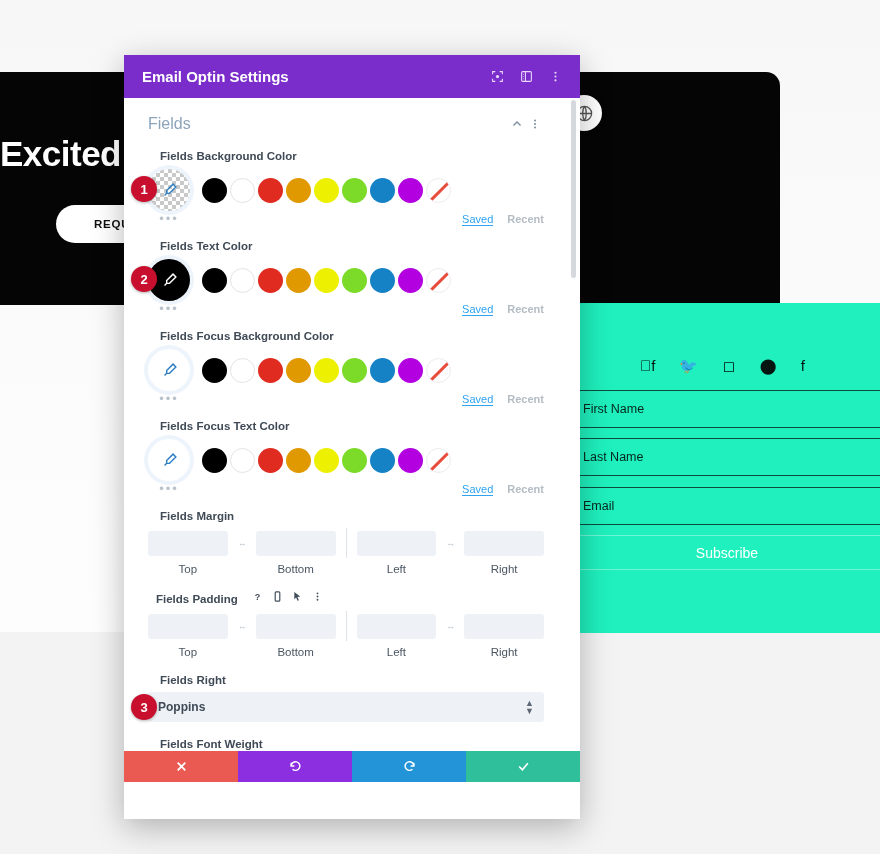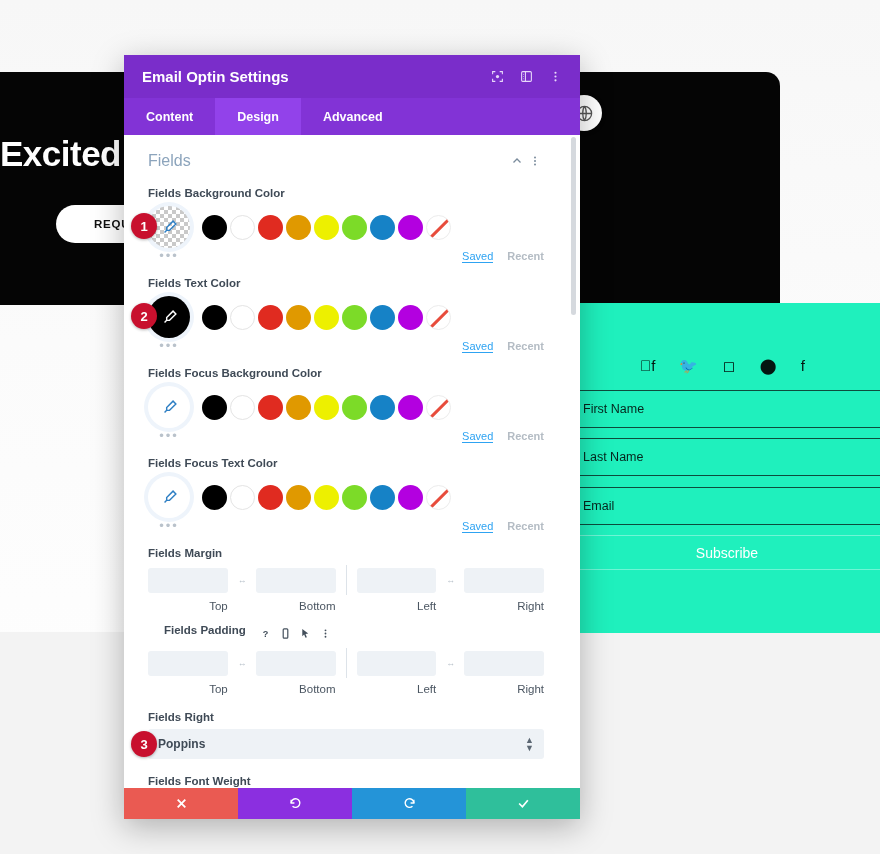--- a/index.html
+++ b/index.html
@@ -62,21 +62,21 @@
   .scroll-thumb { position:absolute; right:4px; top:2px; width:5px; height:178px;
       background:#d5d9de; border-radius:3px; }
 
   .inner { padding:0 36px 0 24px; }
 
   .section-head { display:flex; align-items:center; height:42px; padding-top:10px; }
   .section-title { flex:1; color:#8CA4BC; font-size:16px; }
   .sec-ic { width:18px; color:#7a8b9c; display:flex; align-items:center; justify-content:center; }
   .sec-ic svg { width:12px; height:12px; }
 
-  .field-label { font-size:11.5px; color:#3f4a56; font-weight:bold; margin:10px 0 6px; }
+  .field-label { font-size:11.5px; color:#3f4a56; font-weight:bold; margin:10px 12px 6px; }
 
   .swatch-row { position:relative; display:flex; align-items:center; height:44px; }
   .picker { width:42px; height:42px; border-radius:50%; background:#ffffff;
       box-shadow:0 0 0 4px #eef4fb; display:flex; align-items:center; justify-content:center;
       margin-right:12px; flex:0 0 auto; position:relative; }
   .picker.checker {
       background-image:
         linear-gradient(45deg,#c9c9c9 25%,transparent 25%),
         linear-gradient(-45deg,#c9c9c9 25%,transparent 25%),
         linear-gradient(45deg,transparent 75%,#c9c9c9 75%),
@@ -98,34 +98,34 @@
       font-size:13px; letter-spacing:2px; line-height:10px; }
   .spacer-fill { flex:1; }
   .saved { font-size:11px; color:#2ea3f2; margin-right:14px; border-bottom:1px solid #2ea3f2; }
   .recent { font-size:11px; color:#b4bcc4;font-weight:bold; }
 
   .badge { position:absolute; width:26px; height:26px; border-radius:50%;
       background:#c8102e; color:#fff; font-size:13px; font-weight:bold;
       display:flex; align-items:center; justify-content:center; z-index:20;
       box-shadow:0 1px 3px rgba(0,0,0,.3); }
 
-  .pad-label-row { display:flex; align-items:flex-start; margin:12px 16px 6px; }
+  .pad-label-row { display:flex; align-items:flex-end; margin:12px 8px 6px; }
   .pad-label-row .field-label { margin:0 10px 0 0; }
   .mini-ic { width:20px; height:18px; display:flex; align-items:center;
       justify-content:center; color:#44505c; }
   .mini-ic svg { width:11px; height:13px; }
 
   .range-row { display:flex; align-items:center; }
   .half { flex:1; display:flex; align-items:center; }
   .inp { background:#eef2f6; height:25px; border-radius:3px; flex:1; }
   .link-ic { width:28px; text-align:center; color:#b9c2cb; font-size:9px; letter-spacing:-1px; }
   .vdiv { width:1px; height:30px; background:#dde3e9; margin:0 10px; }
   .cap-row { display:flex; margin-top:5px; }
   .cap-half { flex:1; display:flex; }
-  .cap { flex:1; text-align:right; font-size:11.5px; color:#4b5662; }
+  .cap { flex:1; text-align:center; font-size:11.5px; color:#4b5662; }
   .cap-gap { width:28px; }
   .cap-spacer { width:21px; }
 
   .select { position:relative; height:30px; background:#eef2f6; border-radius:3px;
       display:flex; align-items:center; padding:0 10px; margin-top:2px; }
   .select .val { font-size:12px; color:#3f4a56; font-weight:bold; flex:1; }
   .select .arrows { font-size:9px; color:#5c6773; line-height:8px; text-align:center; }
 
   .footer-bar { height:31px; display:flex; }
   .fbtn { flex:1; display:flex; align-items:center; justify-content:center; color:#ffffff; }
@@ -184,25 +184,20 @@
       </div>
       <div class="hdr-icon">
         <svg viewBox="0 0 24 24" fill="currentColor">
           <circle cx="12" cy="5" r="2"></circle>
             <circle cx="12" cy="12" r="2"></circle>
             <circle cx="12" cy="19" r="2"></circle>
         </svg>
       </div>
     </div>
 
-    <div class="tabs">
-      <div class="tab">Content</div>
-      <div class="tab active">Design</div>
-      <div class="tab">Advanced</div>
-    </div>
 
     <div class="body-scroll">
       <div class="scroll-track"></div>
       <div class="scroll-thumb"></div>
 
       <div class="inner">
 
         <div class="section-head">
           <div class="section-title">Fields</div>
           <div class="sec-ic">

